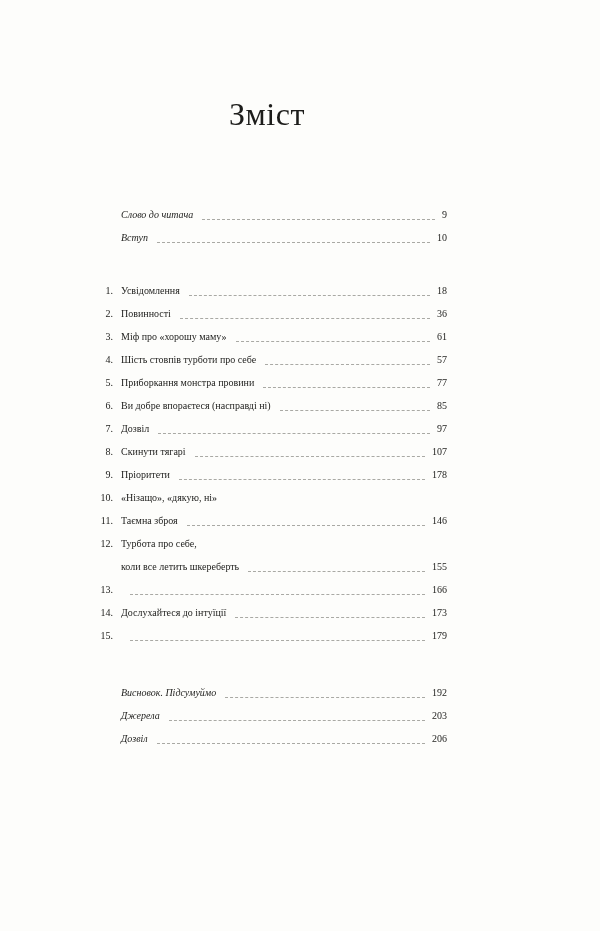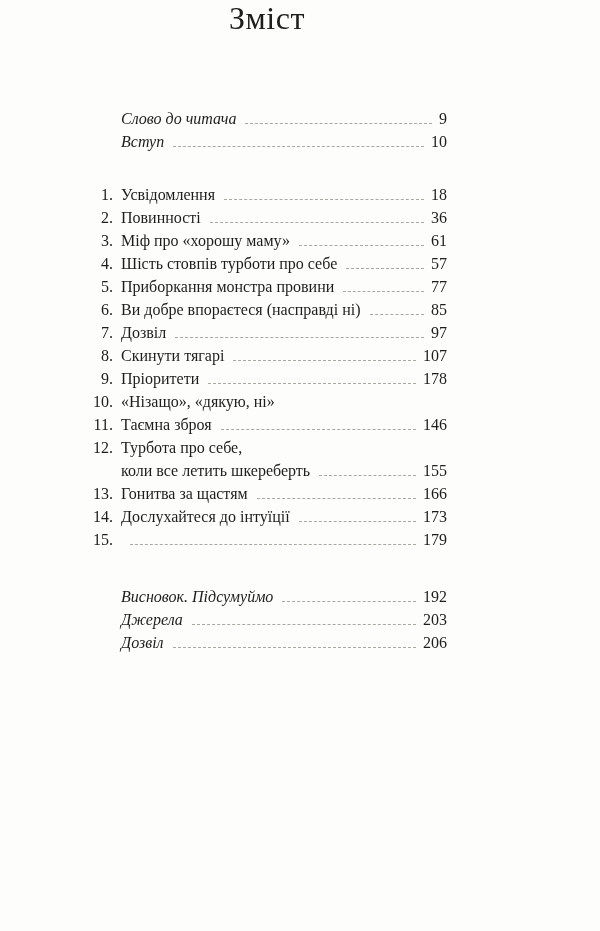--- a/index.html
+++ b/index.html
@@ -5,34 +5,35 @@
   * { margin: 0; padding: 0; box-sizing: border-box; }
   html, body { background: #e9e9e9; }
   .page {
     position: relative;
     width: 600px;
     height: 931px;
     margin: 0 auto;
     background: #fdfdfb;
     font-family: "Liberation Serif", "DejaVu Serif", serif;
     color: #1d1d1b;
+    padding-top: 96px;
     overflow: hidden;
   }
   .toc {
     width: 360px;
     margin-left: 87px;
   }
   h1.title {
     font-weight: normal;
     font-size: 32px;
     letter-spacing: 0.5px;
     text-align: center;
     margin-bottom: 70px;
   }
-  .section { font-size: 16px; }
+  .section { font-size: 10px; }
   .section.front { margin-top: 0; }
   .section.chapters { margin-top: 30px; }
   .section.back { margin-top: 34px; }
   .row { display: flex; line-height: 23px; }
   .row .num {
     flex: none;
     width: 26px;
     text-align: right;
   }
   .row .content {
@@ -200,21 +201,20 @@
               <span class="t">коли все летить шкереберть</span>
               <span class="leader"></span>
               <span class="pg">155</span>
             </div>
           </div>
         </div>
         <div class="row">
           <span class="num">13.</span>
           <div class="content">
             <div class="last-line">
-              <span class="t">Гонитва за щастям</span>
               <span class="leader"></span>
               <span class="pg">166</span>
             </div>
           </div>
         </div>
         <div class="row">
           <span class="num">14.</span>
           <div class="content">
             <div class="last-line">
               <span class="t">Дослухайтеся до інтуїції</span>

